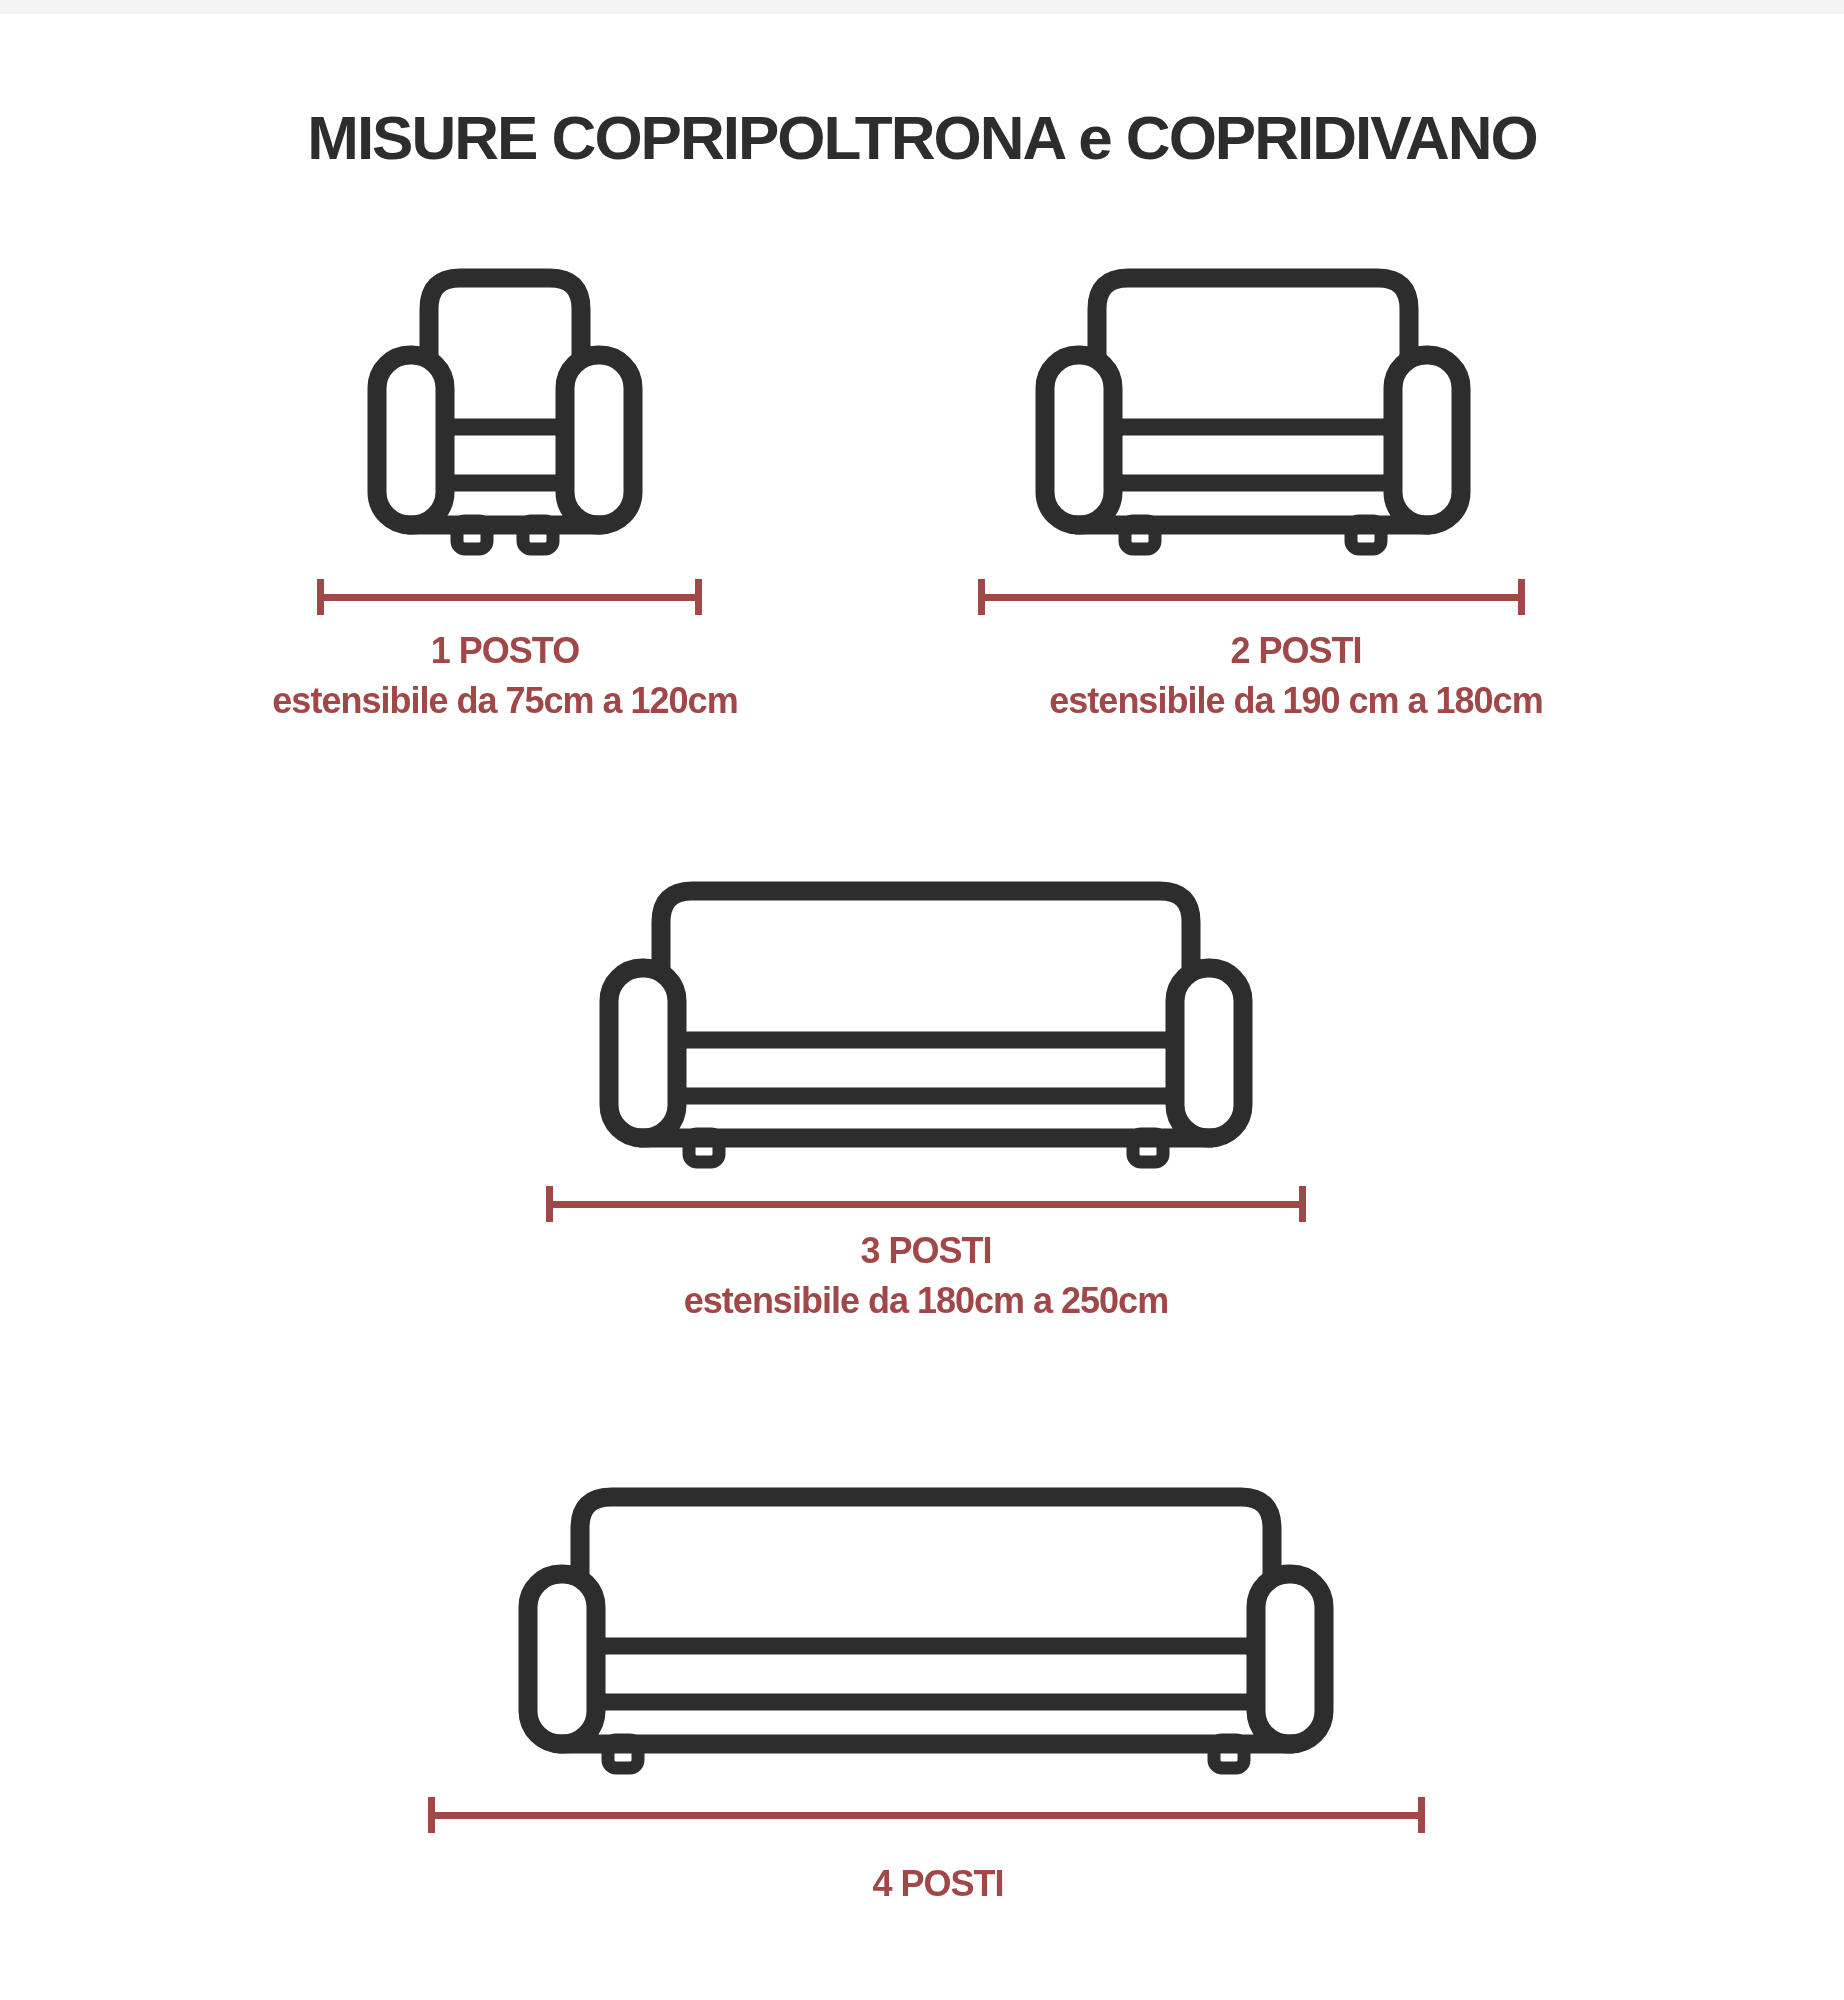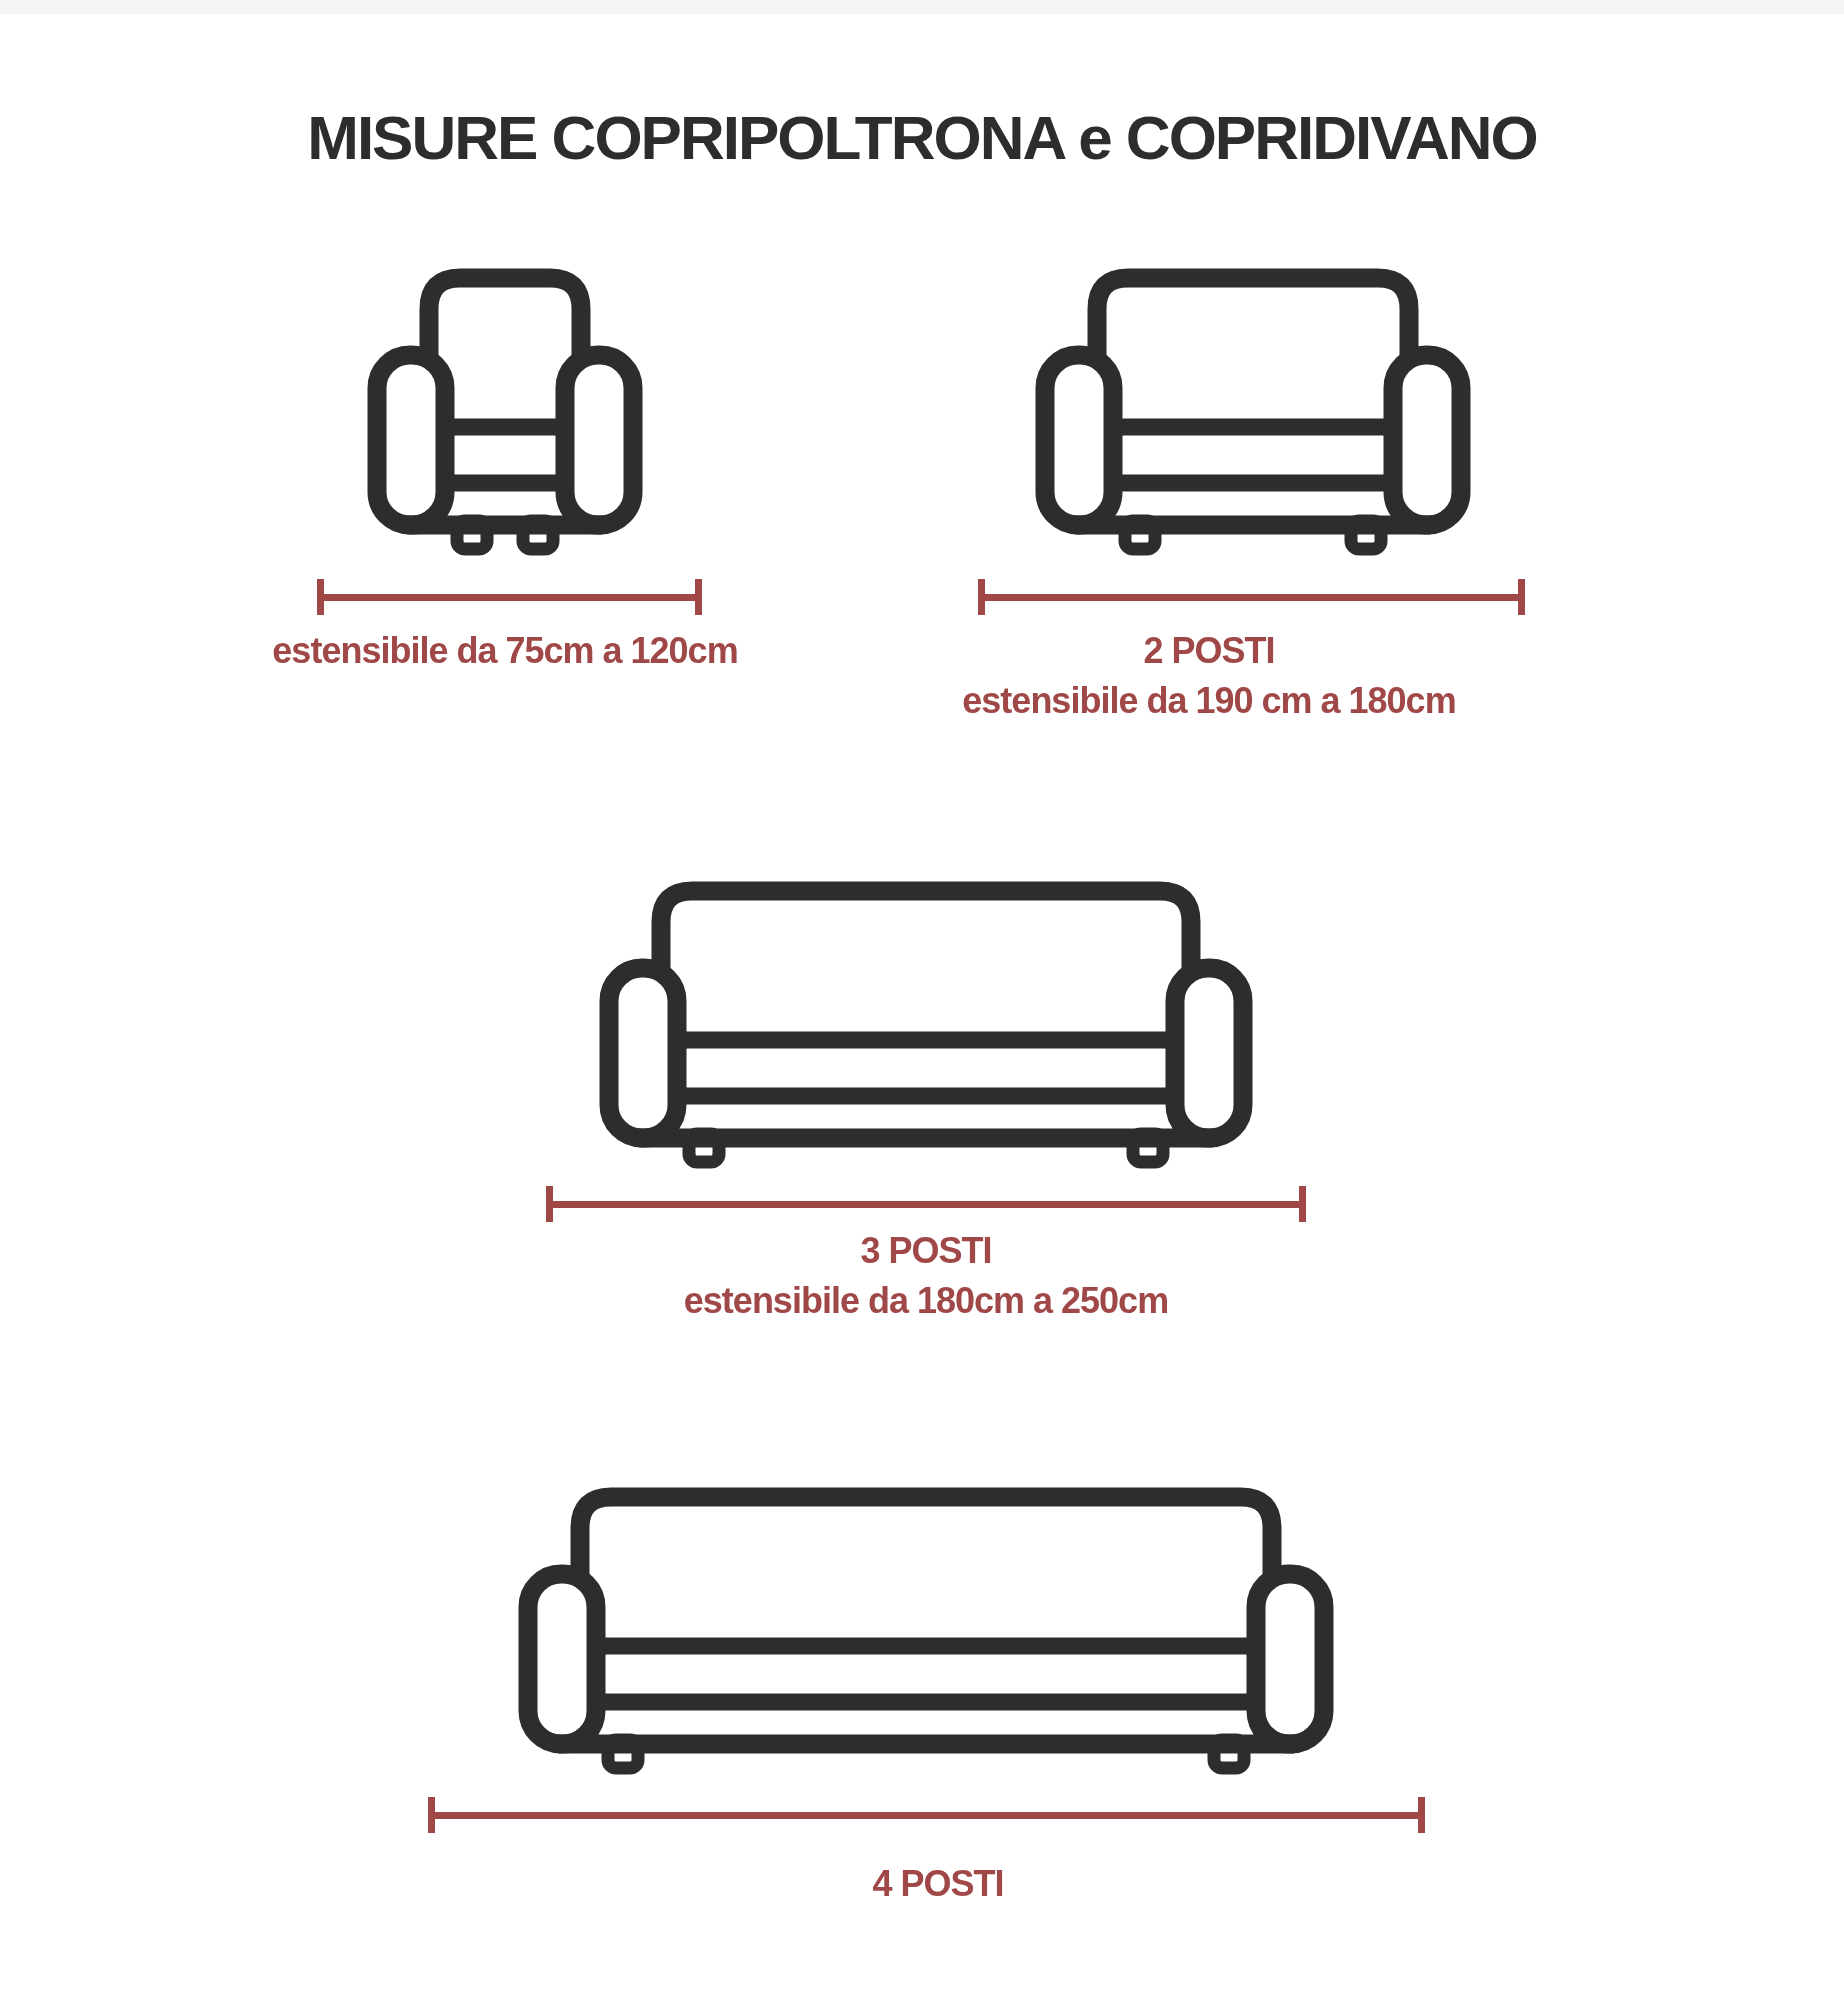--- a/index.html
+++ b/index.html
@@ -76,39 +76,40 @@
     <rect class="wf" stroke-width="13" x="158" y="264" width="30" height="28" rx="8"></rect>
     <line class="ln" stroke-width="19" x1="42" y1="268" x2="238" y2="268"></line>
   </svg>
 
   <div class="measure" style="left:317px; top:565px; width:385px;">
     <span class="cap left"></span>
     <span class="bar"></span>
     <span class="cap right"></span>
   </div>
   <div class="caption" style="left:125px; top:612px;">
+    <div>1 POSTO</div>
     <div>estensibile da 75cm a 120cm</div>
   </div>
 
   <svg class="sofa-icon" style="left:1033px; top:243px;" width="440" height="300" viewBox="0 0 440 300">
     <path class="ln" stroke-width="19" d="M 64 182 L 64 52 Q 64 21 95 21 L 345 21 Q 376 21 376 52 L 376 182"></path>
     <rect class="wf" stroke-width="17" x="80" y="170" width="280" height="56" rx="10"></rect>
     <rect class="wf" stroke-width="19" x="12" y="98" width="68" height="170" rx="33"></rect>
     <rect class="wf" stroke-width="19" x="360" y="98" width="68" height="170" rx="33"></rect>
     <rect class="wf" stroke-width="13" x="92" y="264" width="30" height="28" rx="8"></rect>
     <rect class="wf" stroke-width="13" x="318" y="264" width="30" height="28" rx="8"></rect>
     <line class="ln" stroke-width="19" x1="42" y1="268" x2="398" y2="268"></line>
   </svg>
 
   <div class="measure" style="left:978px; top:565px; width:547px;">
     <span class="cap left"></span>
     <span class="bar"></span>
     <span class="cap right"></span>
   </div>
-  <div class="caption" style="left:829px; top:612px;">
+  <div class="caption" style="left:916px; top:612px;">
     <div>2 POSTI</div>
     <div>estensibile da 190 cm a 180cm</div>
   </div>
 
   <svg class="sofa-icon" style="left:597px; top:856px;" width="658" height="300" viewBox="0 0 658 300">
     <path class="ln" stroke-width="19" d="M 64 182 L 64 52 Q 64 21 95 21 L 563 21 Q 594 21 594 52 L 594 182"></path>
     <rect class="wf" stroke-width="17" x="80" y="170" width="498" height="56" rx="10"></rect>
     <rect class="wf" stroke-width="19" x="12" y="98" width="68" height="170" rx="33"></rect>
     <rect class="wf" stroke-width="19" x="578" y="98" width="68" height="170" rx="33"></rect>
     <rect class="wf" stroke-width="13" x="92" y="264" width="30" height="28" rx="8"></rect>

